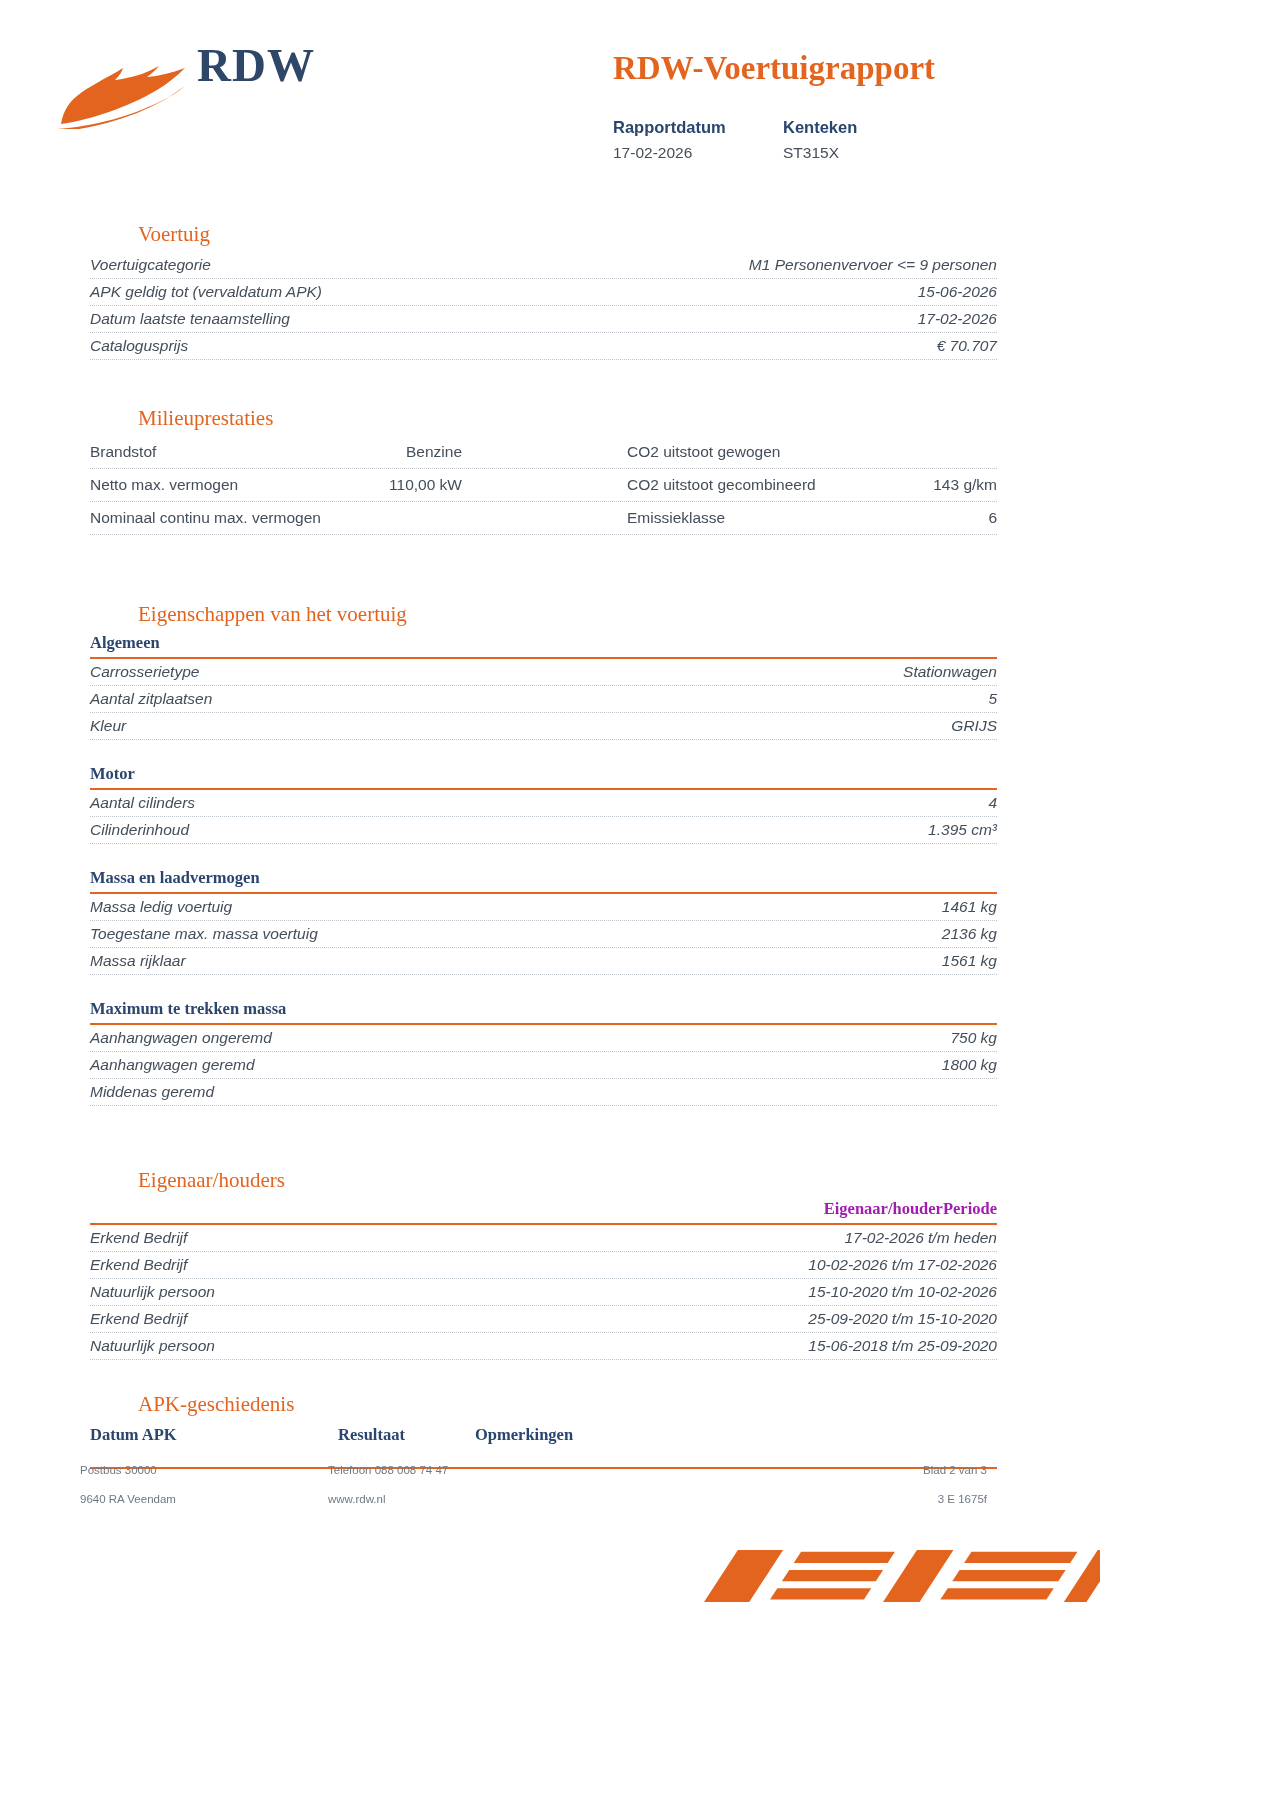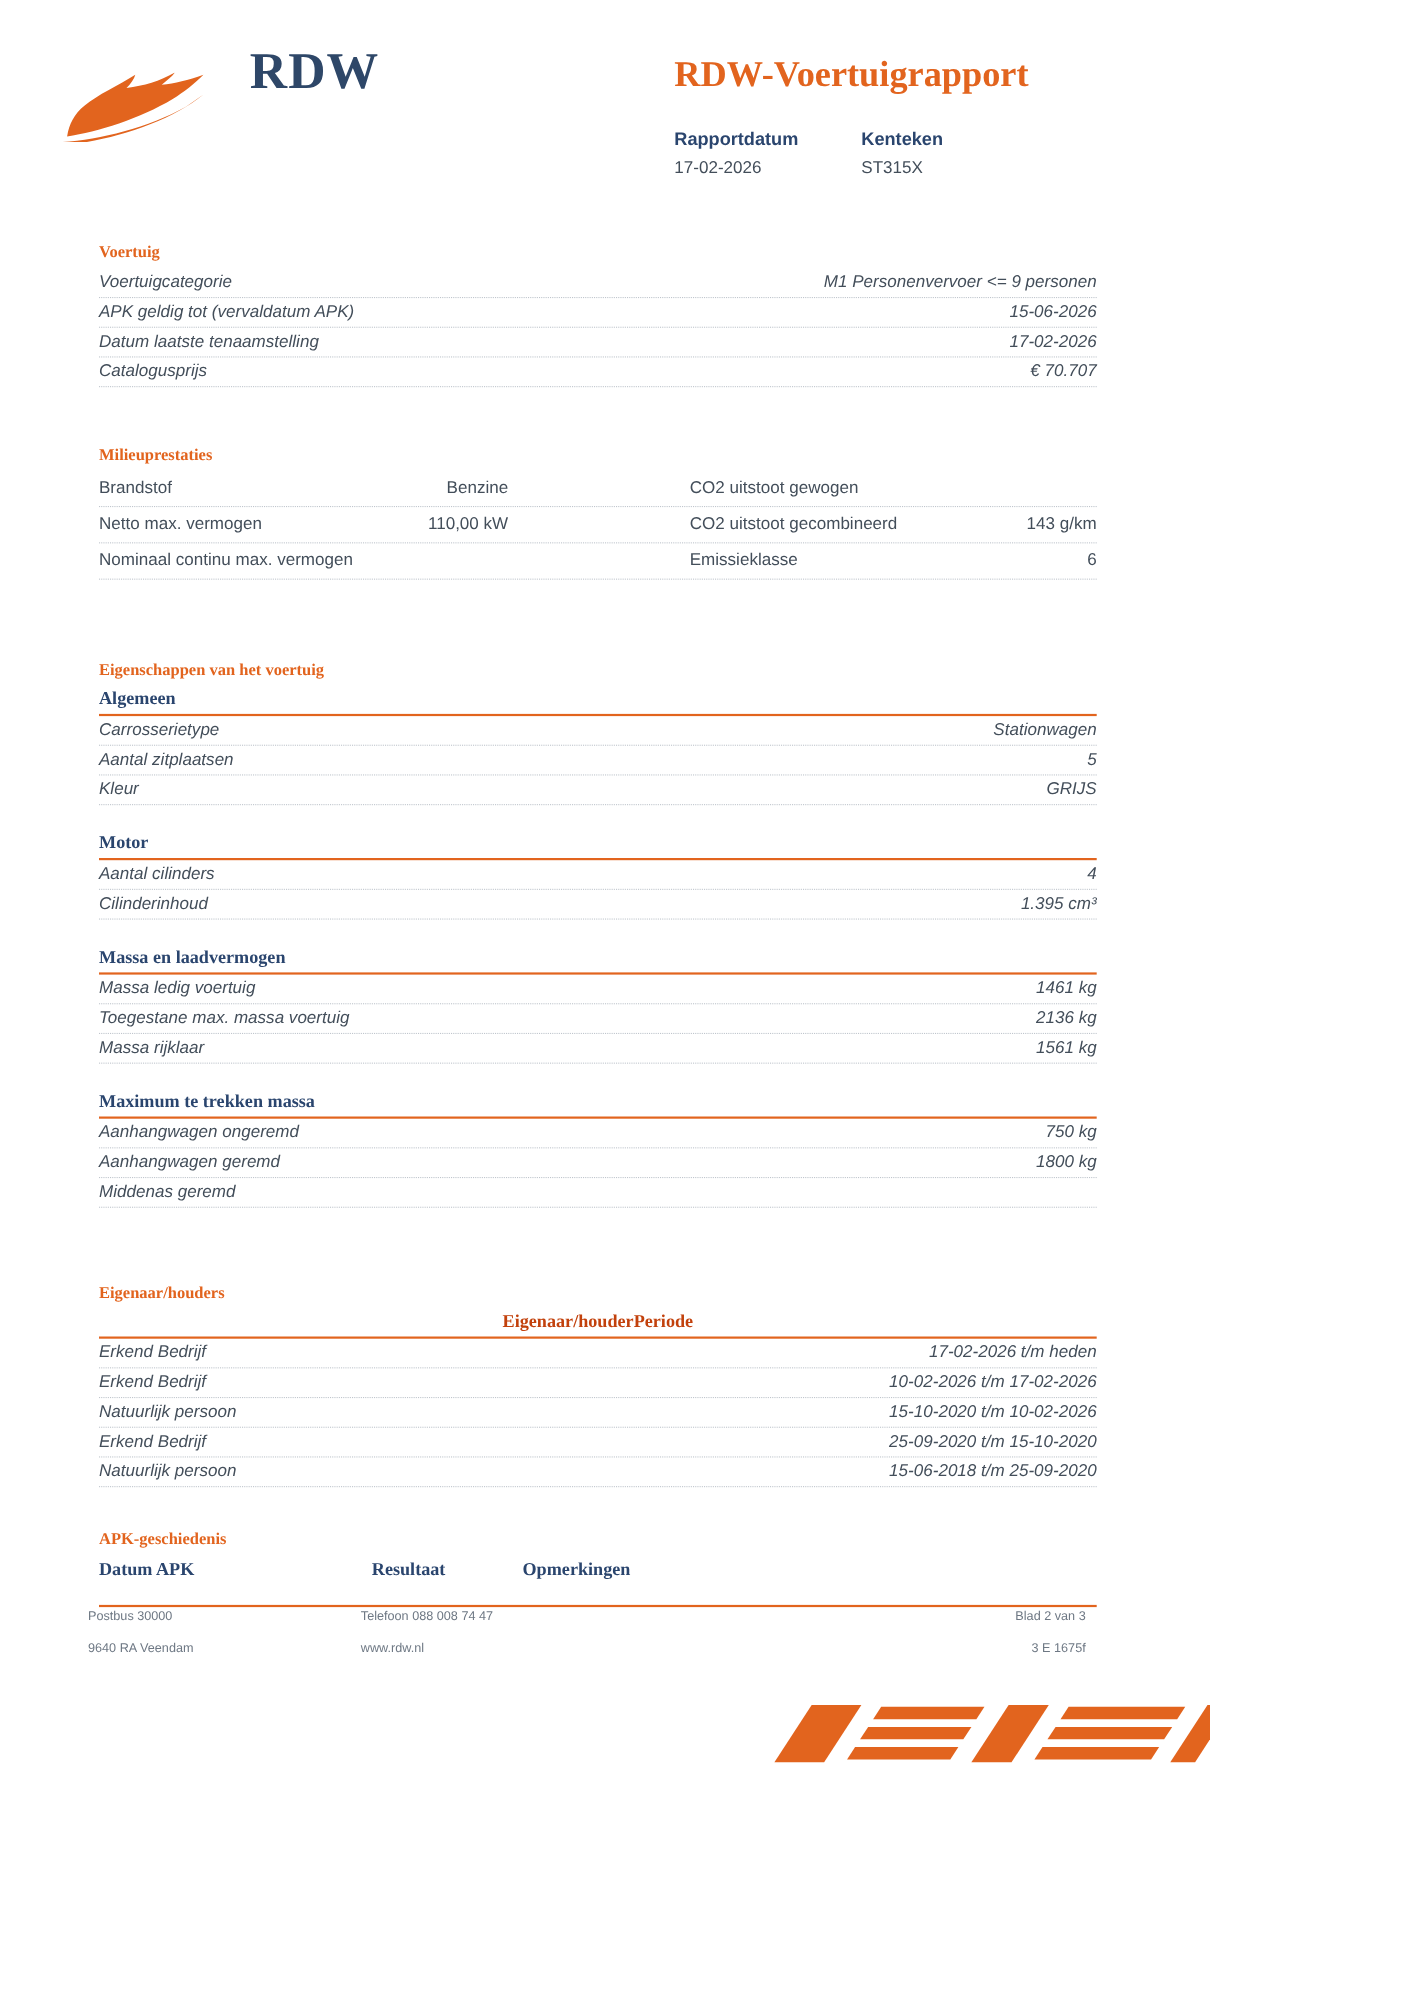--- a/index.html
+++ b/index.html
@@ -3,49 +3,49 @@
 <meta charset="utf-8">
 <style>
   * { margin:0; padding:0; box-sizing:border-box; }
   html,body { background:#ffffff; }
   body { font-family:"Liberation Sans", sans-serif; color:#434e5a; }
   .page { position:relative; width:1280px; height:1812px; background:#fff; overflow:hidden; }
 
   
   .logo-icon { position:absolute; left:55px; top:66px; }
   .logo-text { position:absolute; left:197px; top:38px; font-family:"Liberation Serif", serif;
-               font-weight:bold; font-size:47px; color:#2e4768; letter-spacing:1px;margin-left:30px; }
+               font-weight:bold; font-size:47px; color:#2e4768; letter-spacing:1px; }
   .doc-title { position:absolute; left:613px; top:50px; font-family:"Liberation Serif", serif;
                font-weight:bold; font-size:33px; color:#e2641e; }
   .meta { position:absolute; left:613px; top:118px; display:flex; }
   .meta-col { width:170px; }
   .meta-label { font-family:Liberation Sans, sans-serif; font-weight:bold; font-size:16.5px; color:#2a456e; }
   .meta-value { margin-top:7px; font-size:15.5px; color:#434e5a; }
 
   
   .section { position:absolute; left:90px; width:907px; }
-  .sec-heading { font-family:"Liberation Serif", serif; font-weight:bold; font-size:15px; color:#e2641e; margin-bottom:5px; }
+  .sec-heading { font-family:"Liberation Serif", serif; font-weight:normal; font-size:21px; color:#e2641e; margin-bottom:5px;margin-left:48px; }
   .sub-heading { font-family:"Liberation Serif", serif; font-weight:bold; font-size:16.5px; color:#2a456e;
                  padding-bottom:4px; border-bottom:2px solid #e2641e; }
   .subsec { margin-top:24px; }
   .subsec.first { margin-top:6px; }
 
   .row { display:flex; justify-content:space-between; align-items:center; height:27px;
          border-bottom:1px dotted #bfc5cc; font-size:15.5px;font-style:italic; }
   .lbl { text-align:left; }
   .val { text-align:right; }
 
   .mrow { display:grid; grid-template-columns:250px 122px 385px 150px; align-items:center;
           height:33px; border-bottom:1px dotted #bfc5cc; font-size:15.5px; }
   .m-val { text-align:right; }
   .m-lbl2 { padding-left:165px; }
 
-  .owner-head { display:flex; justify-content:center; margin-top:6px; padding-bottom:4px;
+  .owner-head { display:flex; justify-content:flex-end; margin-top:6px; padding-bottom:4px;
                 border-bottom:2px solid #e2641e; font-family:"Liberation Serif", serif;
-                font-weight:bold; font-size:16.5px; color:#c2410c; }
+                font-weight:bold; font-size:16.5px; color:#a21caf; }
 
   .apk-head { display:grid; grid-template-columns:248px 137px 1fr; margin-top:8px; padding-bottom:22px;
               border-bottom:2px solid #e2641e; font-family:"Liberation Serif", serif;
               font-weight:bold; font-size:16.5px; color:#2a456e; }
 
   .footer-line { position:absolute; left:80px; width:907px; display:grid;
                  grid-template-columns:248px 1fr auto; font-size:11.5px; color:#6e7884; }
   .footer-line .fr { text-align:left; }
   .footer-1 { top:1464px; }
   .footer-2 { top:1493px; }

